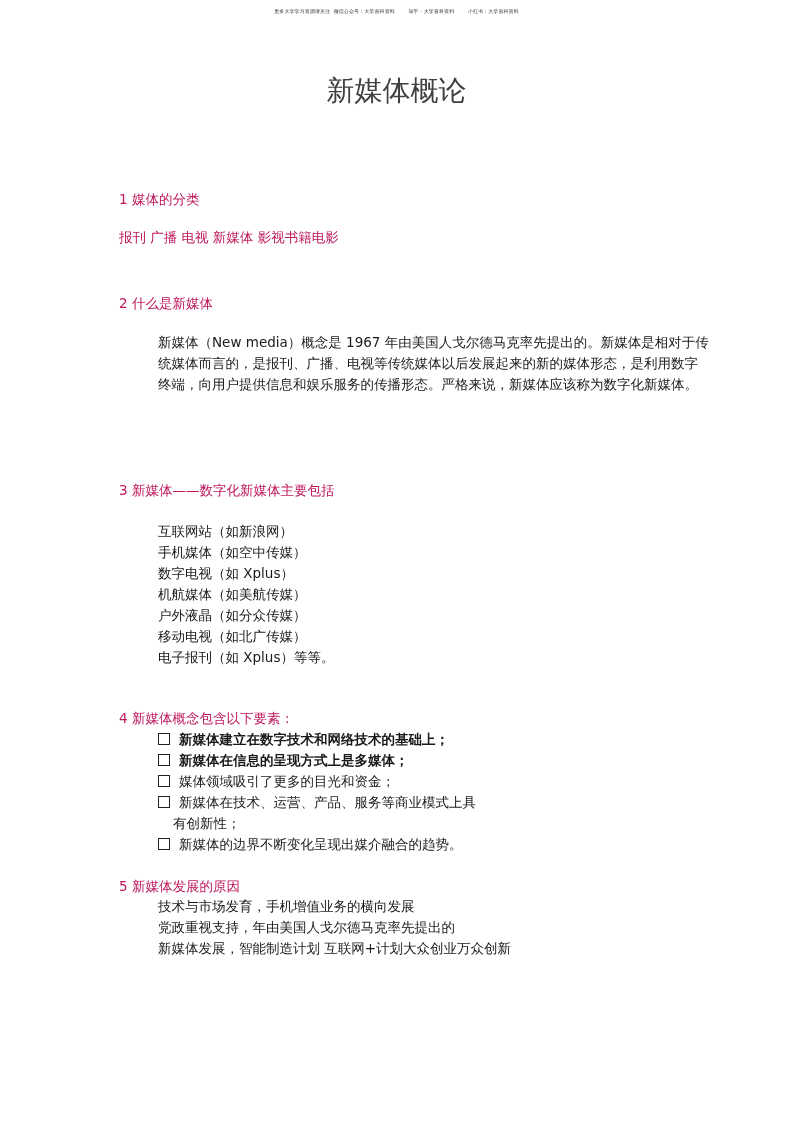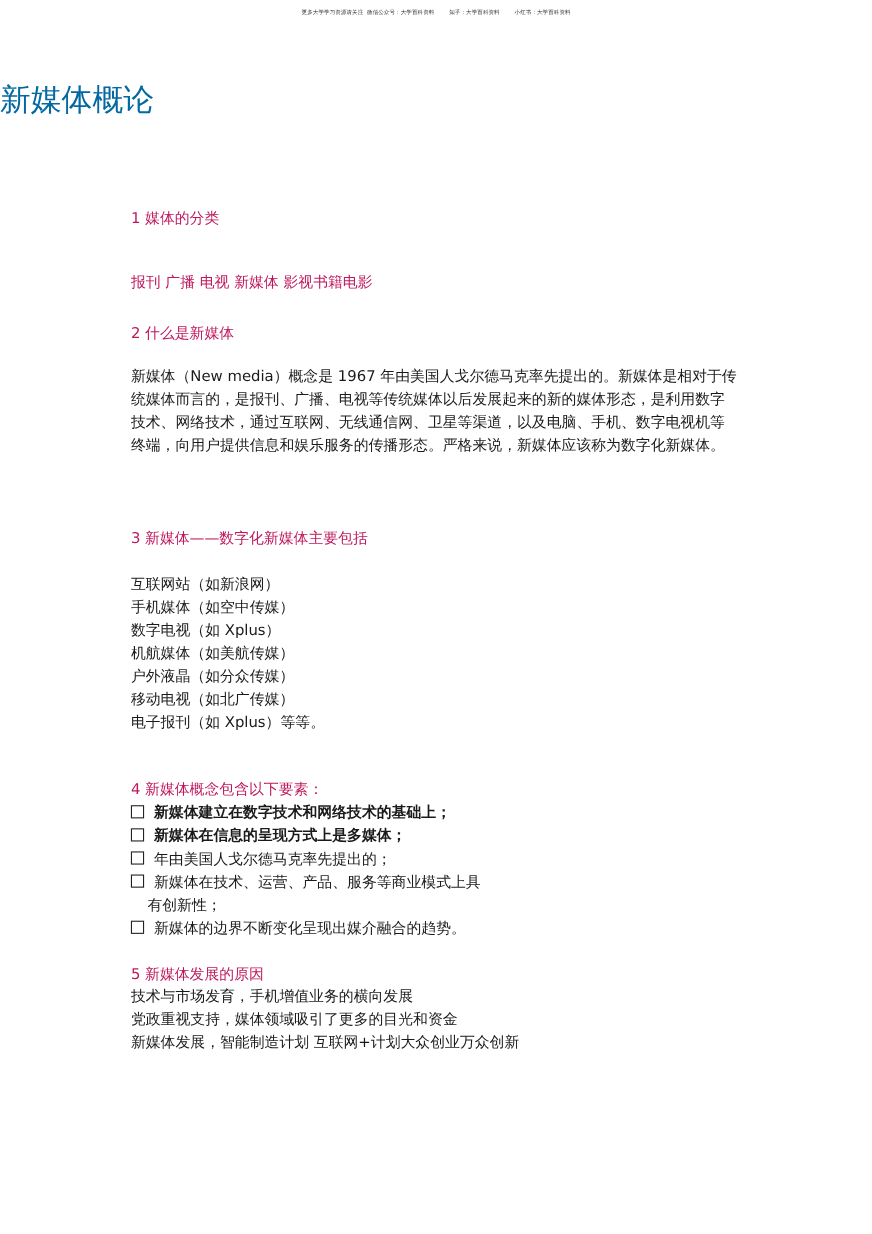--- a/index.html
+++ b/index.html
@@ -6,71 +6,70 @@
   body {
     width: 793px; height: 1122px; position: relative; overflow: hidden;
     font-family: "DejaVu Sans", "Liberation Sans", sans-serif;
     color: #111111;
   }
   .header-note {
     position: absolute; top: 8px; left: 0; width: 793px; text-align: center;
     font-size: 5px; color: #333; letter-spacing: 0.1px; white-space: pre;
   }
   .title {
-    position: absolute; top: 72px; left: 0; width: 793px; text-align: left;
-    font-size: 28px; color: #0369a1;
+    position: absolute; top: 72px; left: 0; width: 793px; text-align: center;
+    font-size: 28px; color: #404040;
   }
   .line {
     position: absolute; left: 119px; font-size: 13.5px; line-height: 20px;
     white-space: nowrap; color: #be185d;
   }
   .para {
     position: absolute; left: 119px; width: 560px; font-size: 13.5px; line-height: 21px; color: #1a1a1a;
   }
-  .para span { display: block; white-space: nowrap; }
+  .para span { display: block; white-space: nowrap; margin-left: 39px; }
   .box { display: inline-block; width: 10px; height: 10px; border: 1px solid #222; margin-right: 9px; vertical-align: -1px; }
   .indent { padding-left: 15px; }
 </style>
 </head>
 <body>
 
 <div class="header-note">更多大学学习资源请关注  微信公众号：大学百科资料        知乎：大学百科资料        小红书：大学百科资料</div>
 
 <div class="title">新媒体概论</div>
 
 <div class="line" style="top:189px">1  媒体的分类</div>
-<div class="line" style="top:247px">报刊  广播  电视    新媒体 影视书籍电影</div>
+<div class="line" style="top:227px">报刊  广播  电视    新媒体 影视书籍电影</div>
 
 <div class="line" style="top:293px">2  什么是新媒体</div>
 <div class="para" style="top:332px">
   <span>新媒体（New  media）概念是 1967 年由美国人戈尔德马克率先提出的。新媒体是相对于传</span>
   <span>统媒体而言的，是报刊、广播、电视等传统媒体以后发展起来的新的媒体形态，是利用数字</span>
-  <span>技术、网络技术，通过互联网、无线通信网、卫星等渠道，以及电脑、手机、数字电视机等</span>
   <span>终端，向用户提供信息和娱乐服务的传播形态。严格来说，新媒体应该称为数字化新媒体。</span>
 </div>
 
 <div class="line" style="top:480px">3  新媒体——数字化新媒体主要包括</div>
 <div class="para" style="top:521px">
   <span>互联网站（如新浪网）</span>
   <span>手机媒体（如空中传媒）</span>
   <span>数字电视（如 Xplus）</span>
   <span>机航媒体（如美航传媒）</span>
   <span>户外液晶（如分众传媒）</span>
   <span>移动电视（如北广传媒）</span>
   <span>电子报刊（如 Xplus）等等。</span>
 </div>
 
 <div class="line" style="top:708px">4  新媒体概念包含以下要素：</div>
 <div class="para" style="top:729px">
   <span><i class="box"></i><b style="font-weight:bold">新媒体建立在数字技术和网络技术的基础上；</b></span>
   <span><i class="box"></i><b style="font-weight:bold">新媒体在信息的呈现方式上是多媒体；</b></span>
-  <span><i class="box"></i><b style="font-weight:normal">年由美国人戈尔德马克率先提出的；</b></span>
+  <span><i class="box"></i><b style="font-weight:normal">媒体领域吸引了更多的目光和资金；</b></span>
   <span><i class="box"></i><b style="font-weight:normal">新媒体在技术、运营、产品、服务等商业模式上具</b></span>
   <span class="indent">有创新性；</span>
   <span><i class="box"></i><b style="font-weight:normal">新媒体的边界不断变化呈现出媒介融合的趋势。</b></span>
 </div>
 
 <div class="line" style="top:876px">5  新媒体发展的原因</div>
 <div class="para" style="top:896px">
   <span>技术与市场发育，手机增值业务的横向发展</span>
-  <span>党政重视支持，媒体领域吸引了更多的目光和资金</span>
+  <span>党政重视支持，年由美国人戈尔德马克率先提出的</span>
   <span>新媒体发展，智能制造计划 互联网+计划大众创业万众创新</span>
 </div>
 
 </body></html>

